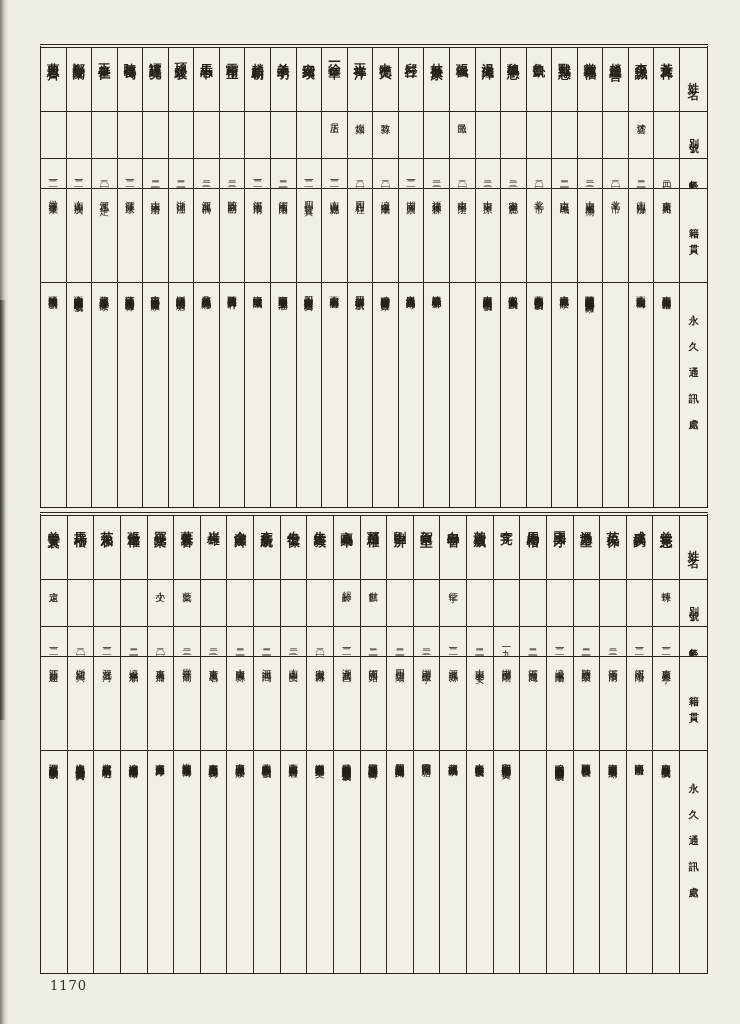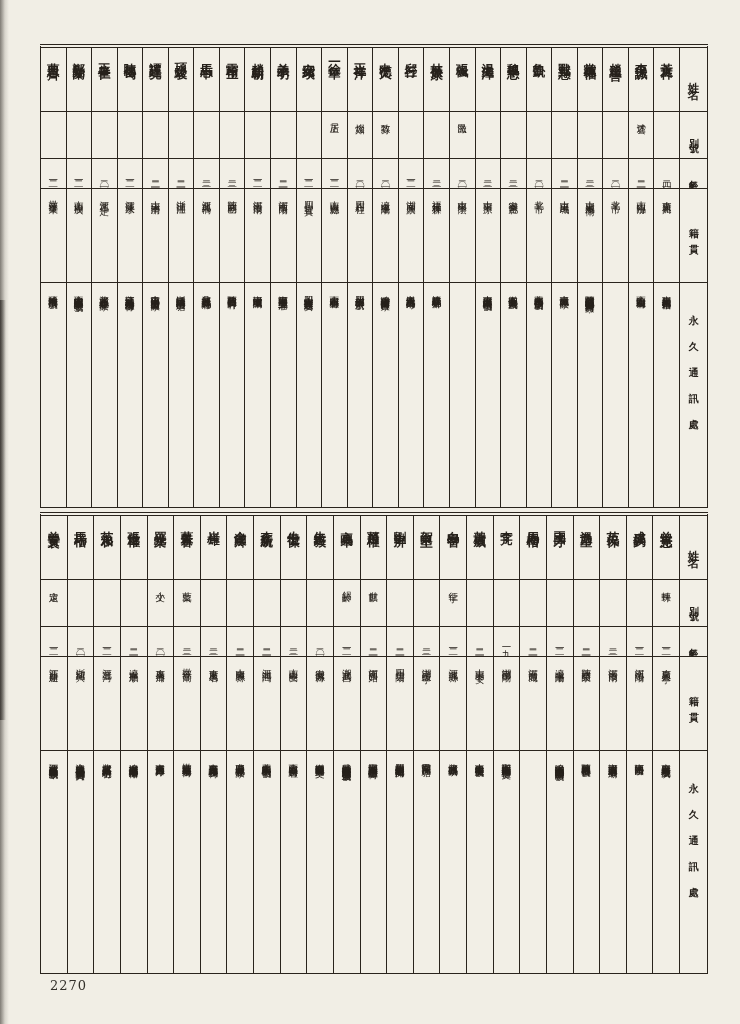--- a/index.html
+++ b/index.html
@@ -938,14 +938,14 @@
           <span class="vt">二一</span>
         </div>
         <div class="cell cell-native">
           <span class="vt">江西新建</span>
         </div>
         <div class="cell cell-address">
           <span class="vt">江西省新建縣生米鎮曾和順米號</span>
         </div>
       </div>
     </div>
-  <div class="page-number">2270</div>
+  <div class="page-number">1170</div>
 </div>
 
 </body></html>

